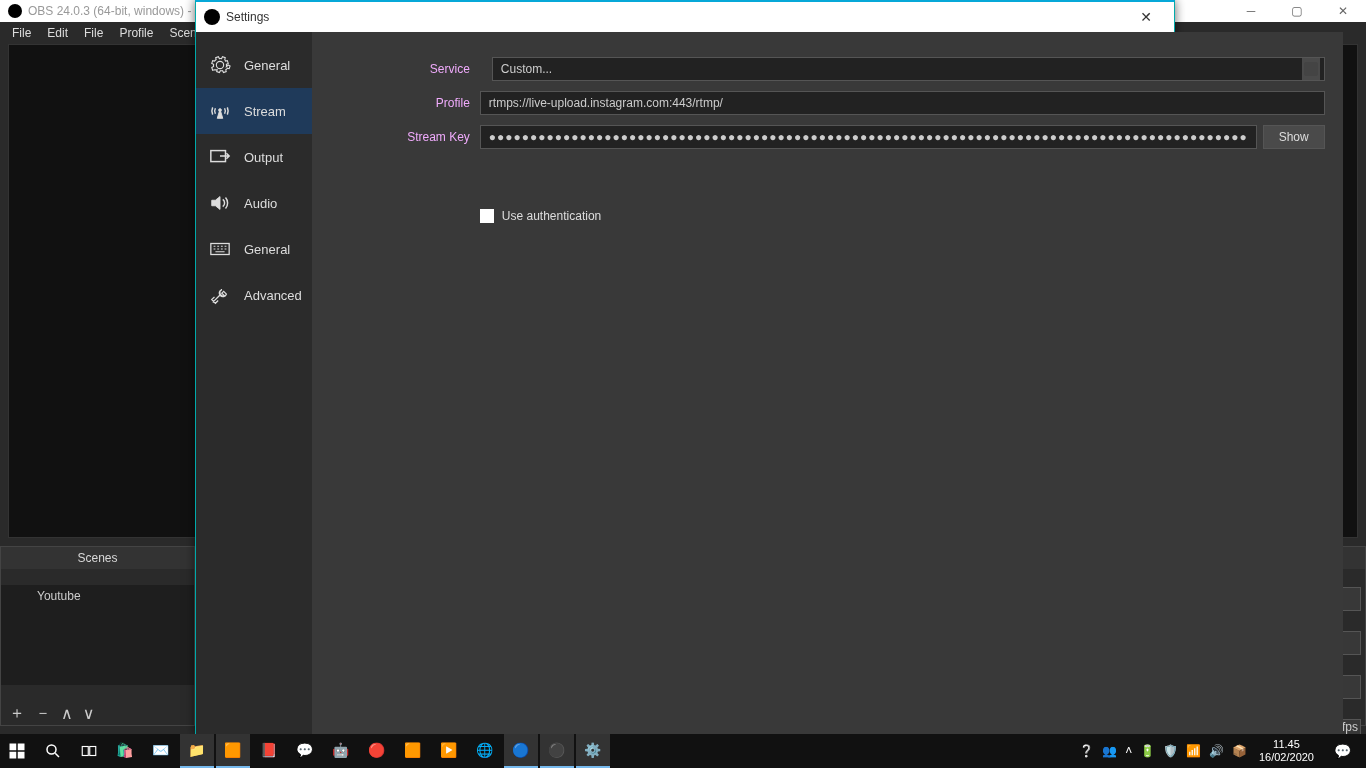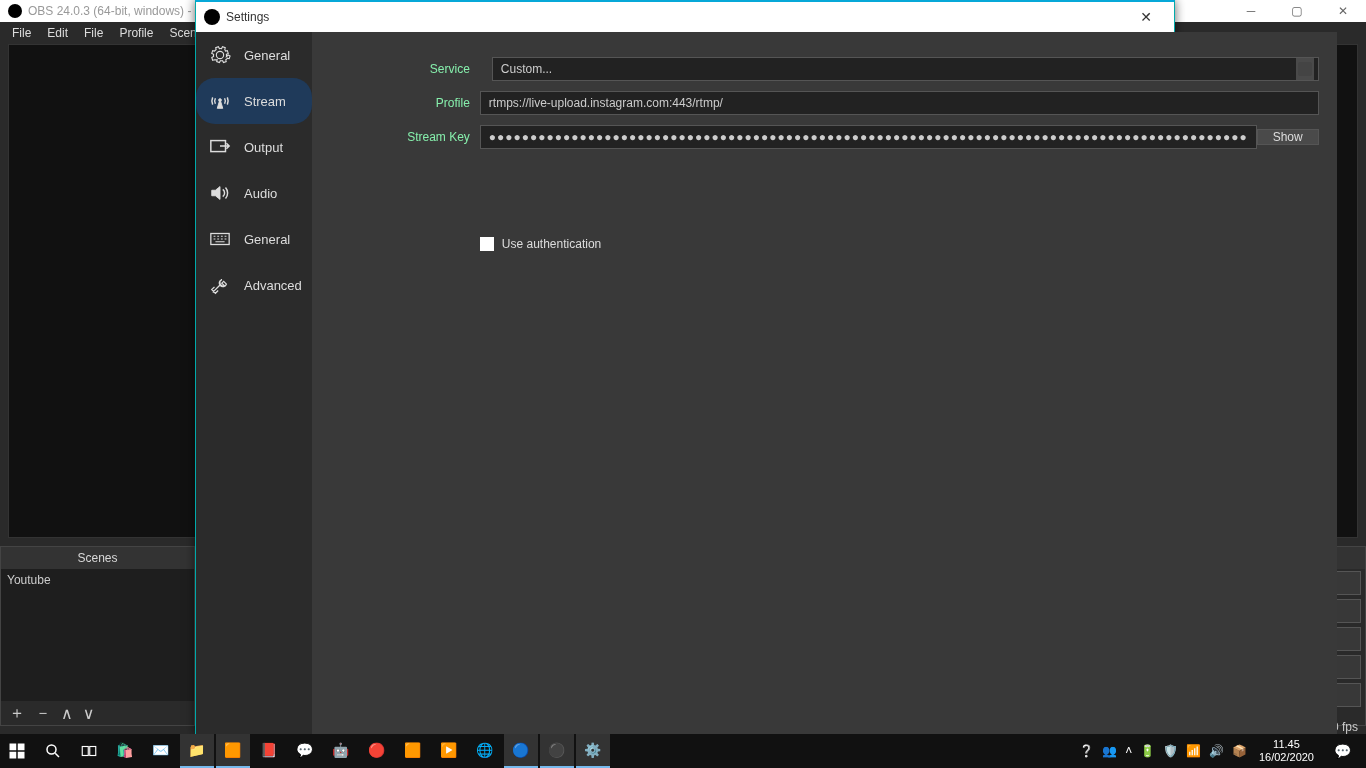--- a/index.html
+++ b/index.html
@@ -17,60 +17,60 @@
 
 
 .menubar { height: 22px; background: #2a2a2a; display: flex; align-items: center; padding: 0 4px; color: #ddd; }
 .menubar span { padding: 0 8px; font-size: 12px; }
 
 
 .main-area { position: absolute; top: 44px; left: 8px; right: 8px; bottom: 230px; background: #111; border: 1px solid #333; }
 
 
 .bottom-docks { position: absolute; bottom: 42px; left: 0; right: 0; height: 180px; display: flex; }
-.dock { background: #2a2a2a; border: 1px solid #444; display: flex; flex-direction: column; }
+.dock { background: #2a2a2a; border: 1px solid #444; display: flex; flex-direction: column; gap: 16px; }
 .dock.scenes { width: 195px; }
 .dock.sources { flex: 1; }
 .dock.controls { width: 175px; }
 .dock-header { background: #333; text-align: center; padding: 4px 0; font-size: 12px; }
 .dock-body { flex: 1; background: #1e1e1e; }
-.scene-item { padding: 4px 6px; background: #1e1e1e; color: #ccc; font-size: 12px; }
+.scene-item { padding: 4px 6px; background: #1e1e1e; color: #ccc; font-size: 12px; margin-left: 30px; }
 .dock-toolbar { height: 24px; display: flex; align-items: center; gap: 10px; padding: 0 8px; background: #2a2a2a; font-size: 16px; color: #ccc; }
 .dock-toolbar span { cursor: default; }
 
 
 .ctrl-btn { margin: 2px 4px; background: #383838; border: 1px solid #555; color: #ddd; text-align: center; padding: 4px 0; font-size: 12px; }
 
 
 .statusbar { position: absolute; bottom: 34px; right: 8px; color: #ccc; font-size: 12px; }
 
 
 .settings-dialog { position: absolute; left: 195px; top: 0; width: 980px; height: 735px; background: #393939; border: 1px solid #0aa; border-top: 2px solid #06a8d8; display: flex; flex-direction: column; box-shadow: 0 0 10px rgba(0,0,0,0.6); z-index: 10; }
 .settings-titlebar { height: 30px; background: #fff; display: flex; align-items: center; padding: 0 8px; }
 .settings-titlebar .icon { width: 16px; height: 16px; background: #000; border-radius: 50%; margin-right: 6px; }
 .settings-titlebar .title { color: #333; font-size: 12px; flex: 1; }
 .settings-titlebar .close { width: 40px; text-align: center; color: #333; font-size: 14px; }
 
 .settings-body { flex: 1; display: flex; background: #393939; }
-.settings-sidebar { width: 145px; background: #2b2b2b; }
+.settings-sidebar { width: 145px; background: #2b2b2b; padding-top: 10px; }
 .sb-item { display: flex; align-items: center; gap: 10px; padding: 12px 10px; color: #ddd; font-size: 13px; }
-.sb-item.active { background: #1f3a5a; border-radius: 19px; }
+.sb-item.active { background: #1f3a5a; }
 .sb-icon { width: 28px; height: 22px; display: flex; align-items: center; justify-content: center; }
 .sb-icon svg { width: 26px; height: 22px; fill: #ddd; stroke: #ddd; }
 
 .settings-content { flex: 1; padding: 25px 18px; background: #393939; }
 .form-row { display: flex; align-items: center; margin-bottom: 10px; }
-.form-label { width: 150px; text-align: right; padding-right: 10px; color: #86efac; font-size: 12px; }
+.form-label { width: 150px; text-align: right; padding-right: 10px; color: #f0abfc; font-size: 12px; }
 .form-control { flex: 1; background: #222; border: 1px solid #555; color: #ccc; padding: 4px 8px; font-size: 12px; height: 24px; display: flex; align-items: center; }
 .form-select { position: relative; margin-left: 12px; }
 .form-select::after { content: ""; position: absolute; right: 6px; top: 4px; width: 14px; height: 14px; background: #444; border-radius: 2px; display: flex; align-items: center; justify-content: center; }
 .select-arrows { position: absolute; right: 4px; top: 0; height: 100%; width: 18px; background: #4a4a4a; display: flex; flex-direction: column; align-items: center; justify-content: center; font-size: 7px; color: #ccc; line-height: 7px; }
 .dots { letter-spacing: 1px; overflow: hidden; white-space: nowrap; }
-.show-btn { width: 62px; text-align: center; background: #4a4a4a; border: 1px solid #555; color: #ddd; font-size: 12px; height: 16px; display: flex; align-items: center; justify-content: center; }
-.checkbox-row { display: flex; align-items: center; margin-top: 88px; }
+.show-btn { width: 62px; text-align: center; background: #4a4a4a; border: 1px solid #555; color: #ddd; font-size: 12px; height: 24px; margin-left: 6px; display: flex; align-items: center; justify-content: center; }
+.checkbox-row { display: flex; align-items: center; margin-top: 60px; }
 .checkbox-row .cb { width: 14px; height: 14px; background: #fff; margin-right: 8px; margin-left: 150px; }
 .checkbox-row .lbl { color: #ddd; font-size: 12px; }
 
 
 .taskbar { position: absolute; bottom: 0; left: 0; right: 0; height: 34px; background: #111; display: flex; align-items: center; z-index: 20; }
 .tb-left { display: flex; align-items: center; gap: 2px; height: 100%; }
 .tb-item { width: 34px; height: 34px; display: flex; align-items: center; justify-content: center; color: #fff; font-size: 14px; }
 .tb-item.app { border-bottom: 2px solid transparent; }
 .tb-item.active { background: #333; border-bottom: 2px solid #76b9ed; }
 .tb-right { margin-left: auto; display: flex; align-items: center; gap: 6px; padding-right: 6px; height: 100%; }

